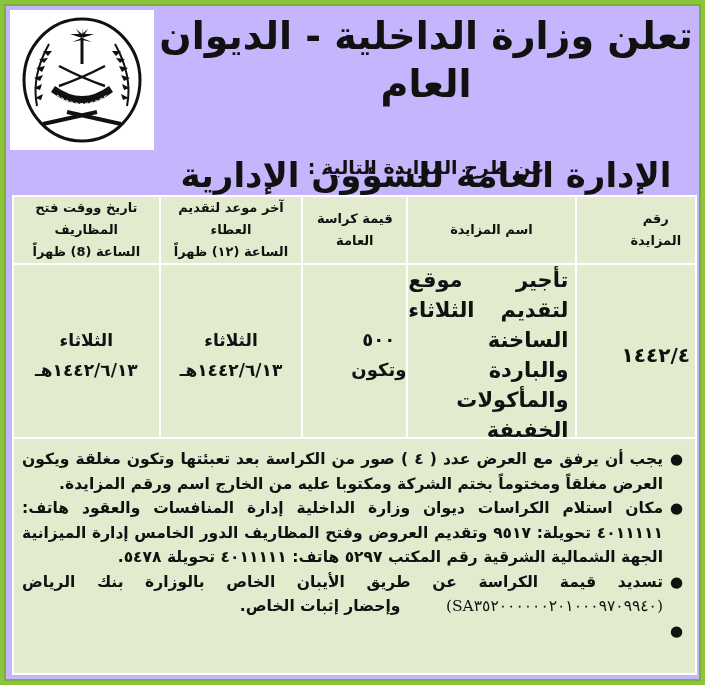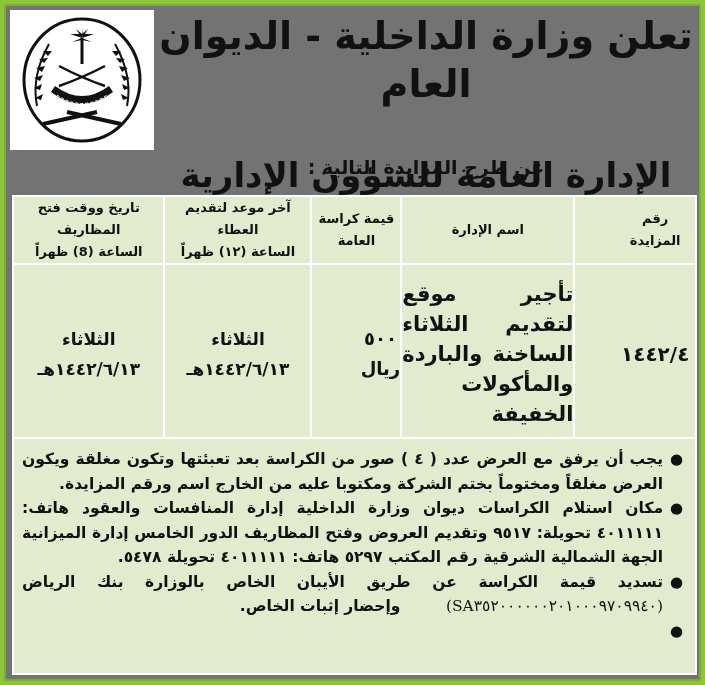--- a/index.html
+++ b/index.html
@@ -6,21 +6,21 @@
     html, body { width: 705px; height: 685px; overflow: hidden; background: #8cc43c; }
     body { font-family: "DejaVu Sans", sans-serif; }
 
     .frame {
       position: absolute; left: 0; top: 0; width: 705px; height: 685px;
       background: #8cc43c;
       padding: 4px;
     }
     .inner {
       position: relative; width: 697px; height: 677px;
-      background: #737373;
+      background: #c4b5fd;
       border: 2px solid #7aae35;
     }
 
     .emblem-box {
       position: absolute; left: 4px; top: 4px; width: 144px; height: 140px;
       background: #ffffff;
       display: flex; align-items: center; justify-content: center;
     }
 
     .heading {
@@ -43,21 +43,21 @@
     }
     table.auction td, table.auction th {
       border: 2px solid #ffffff;
       text-align: center; vertical-align: middle; color: #111;
     }
     table.auction th {
       height: 58px; font-size: 13px; font-weight: bold; line-height: 22px;
     }
     table.auction td { height: 180px; font-weight: bold; }
     .c-num { width: 123px; font-size: 20px; padding-left: 40px; }
-    .c-name { width: 180px; font-size: 21px; line-height: 30px; text-align: right !important; padding-right: 0; }
+    .c-name { width: 180px; font-size: 21px; line-height: 30px; text-align: right !important; padding-right: 6px; }
     .c-price { width: 90px; font-size: 18px; line-height: 30px; padding-left: 48px; }
     .c-deadline { width: 152px; font-size: 17px; line-height: 30px; }
     .c-open { width: 157px; font-size: 17px; line-height: 30px; }
     .name-line { display: block; text-align-last: justify; }
 
     .notes {
       position: absolute; left: 6px; top: 431px; width: 685px; height: 238px;
       background: #e3ebce; border: 2px solid #ffffff;
       direction: rtl; padding: 8px 10px 4px 8px;
       color: #111; font-weight: bold; font-size: 15.5px; line-height: 24.5px;
@@ -110,21 +110,21 @@
     </div>
     <div class="sub">عن طرح المزايدة التالية :</div>
 
     <table class="auction">
       <thead>
         <tr>
           <th class="c-num">
             <span>رقم المزايدة</span>
           </th>
           <th class="c-name-h">
-            <span>اسم الإدارة</span>
+            <span>اسم المزايدة</span>
           </th>
           <th class="c-price-h">
             <span>قيمة كراسة</span><br>
             <span>العامة</span>
           </th>
           <th class="c-deadline-h">
             <span>آخر موعد لتقديم العطاء</span><br>
             <span>الساعة (١٢) ظهراً</span>
           </th>
           <th class="c-open-h">
@@ -138,21 +138,21 @@
           <td class="c-num">١٤٤٢/٤</td>
           <td class="c-name">
             <span class="name-line">تأجير موقع</span>
             <span class="name-line">لتقديم الثلاثاء</span>
             <span class="name-line">الساخنة والباردة</span>
             <span class="name-line">والمأكولات</span>
             <span class="name-line">الخفيفة</span>
           </td>
           <td class="c-price">
             <span>٥٠٠</span><br>
-            <span>ريال</span>
+            <span>وتكون</span>
           </td>
           <td class="c-deadline">
             <span>الثلاثاء</span><br>
             <span>١٤٤٢/٦/١٣هـ</span>
           </td>
           <td class="c-open">
             <span>الثلاثاء</span><br>
             <span>١٤٤٢/٦/١٣هـ</span>
           </td>
         </tr>

